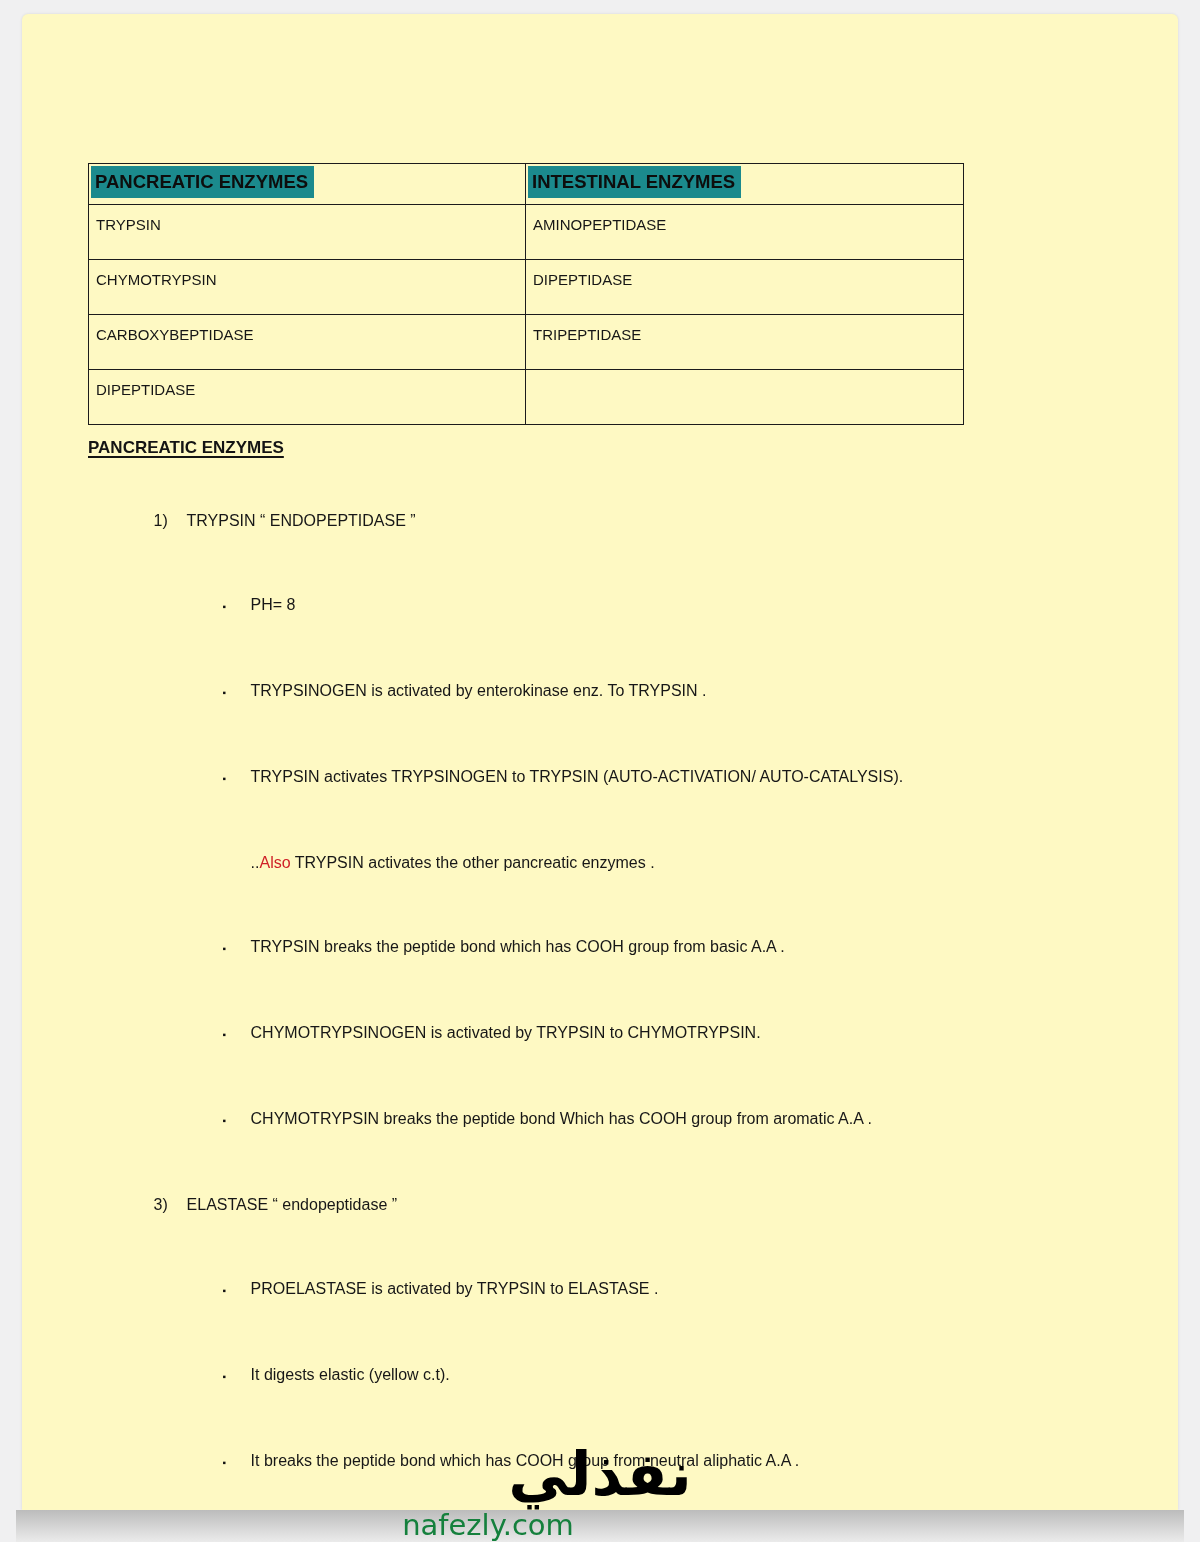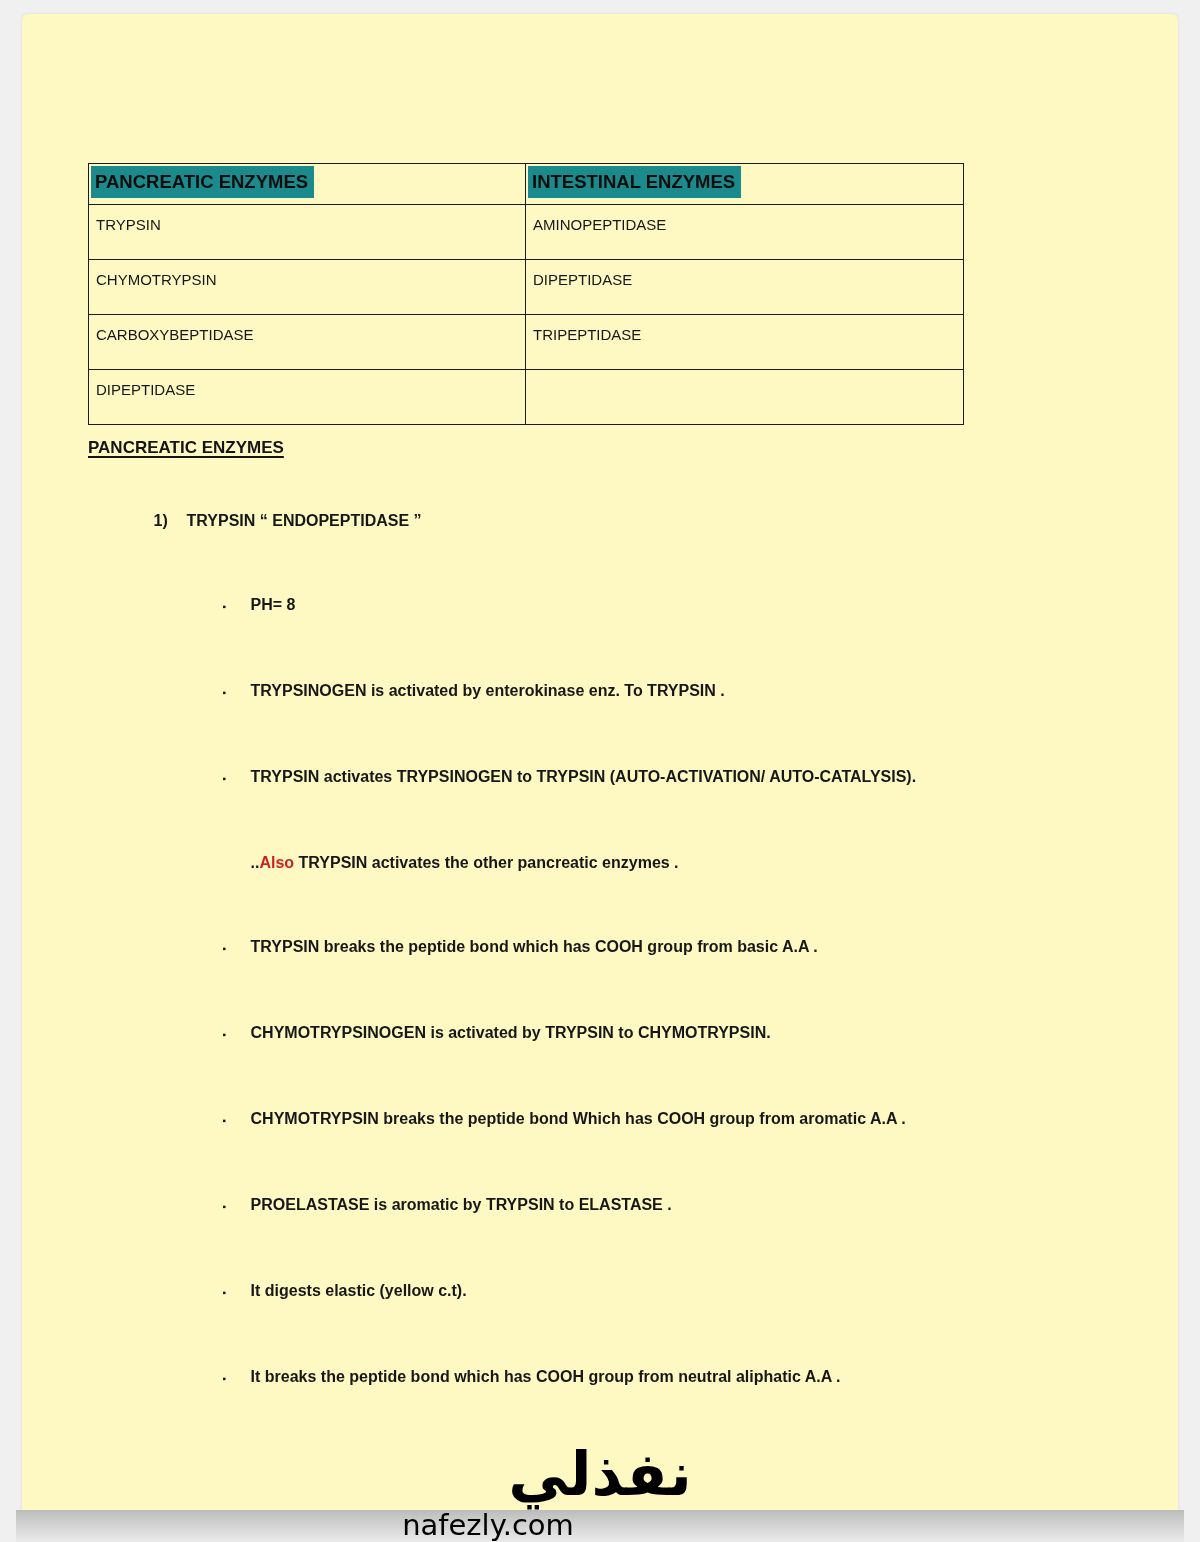--- a/index.html
+++ b/index.html
@@ -61,21 +61,21 @@
     color: #141414;
     line-height: 22px;
     text-decoration: underline;
     text-decoration-thickness: 2px;
     text-underline-offset: 3px;
     margin: 12px 0 20px 0;
   }
   .line {
     line-height: 28px;
     font-size: 16px;
-    font-weight: bold;
+    font-weight: normal;
     color: #171717;
     white-space: pre-wrap;
   }
   .title-line { padding-left: 30px; }
   .item-num { display: inline-block; width: 33px; }
   .bullet-line { padding-left: 99px; }
   .bullet-glyph {
     display: inline-block;
     width: 28px;
     font-size: 10px;
@@ -103,21 +103,21 @@
     color: #000000;
     z-index: 3;
   }
   .watermark-site {
     position: absolute;
     left: 0; top: 1508px;
     width: 976px;
     text-align: center;
     font-family: "DejaVu Sans", sans-serif;
     font-size: 29px;
-    color: #000000;
+    color: #15803d;
     z-index: 3;
   }
 </style>
 </head>
 <body>
 
 <div class="page">
   <div class="content">
 
     <table class="enzyme-table">
@@ -172,22 +172,25 @@
         <span class="bullet-glyph">▪</span><span>TRYPSIN breaks the peptide bond which has COOH group from basic A.A .</span>
       </div>
 
       <div class="line bullet-line">
         <span class="bullet-glyph">▪</span><span>CHYMOTRYPSINOGEN is activated by TRYPSIN to CHYMOTRYPSIN.</span>
       </div>
       <div class="line bullet-line">
         <span class="bullet-glyph">▪</span><span>CHYMOTRYPSIN breaks the peptide bond Which has COOH group from aromatic A.A .</span>
       </div>
 
-      <div class="line bullet-line">
-        <span class="bullet-glyph">▪</span><span>PROELASTASE is aromatic by TRYPSIN to ELASTASE .</span>
+      <div class="line title-line">
+        <span class="item-num">3)</span><span>ELASTASE “ endopeptidase ”</span>
+      </div>
+      <div class="line bullet-line">
+        <span class="bullet-glyph">▪</span><span>PROELASTASE is activated by TRYPSIN to ELASTASE .</span>
       </div>
       <div class="line bullet-line">
         <span class="bullet-glyph">▪</span><span>It digests elastic (yellow c.t).</span>
       </div>
       <div class="line bullet-line">
         <span class="bullet-glyph">▪</span><span>It breaks the peptide bond which has COOH group from neutral aliphatic A.A .</span>
       </div>
 
     </div>
 

